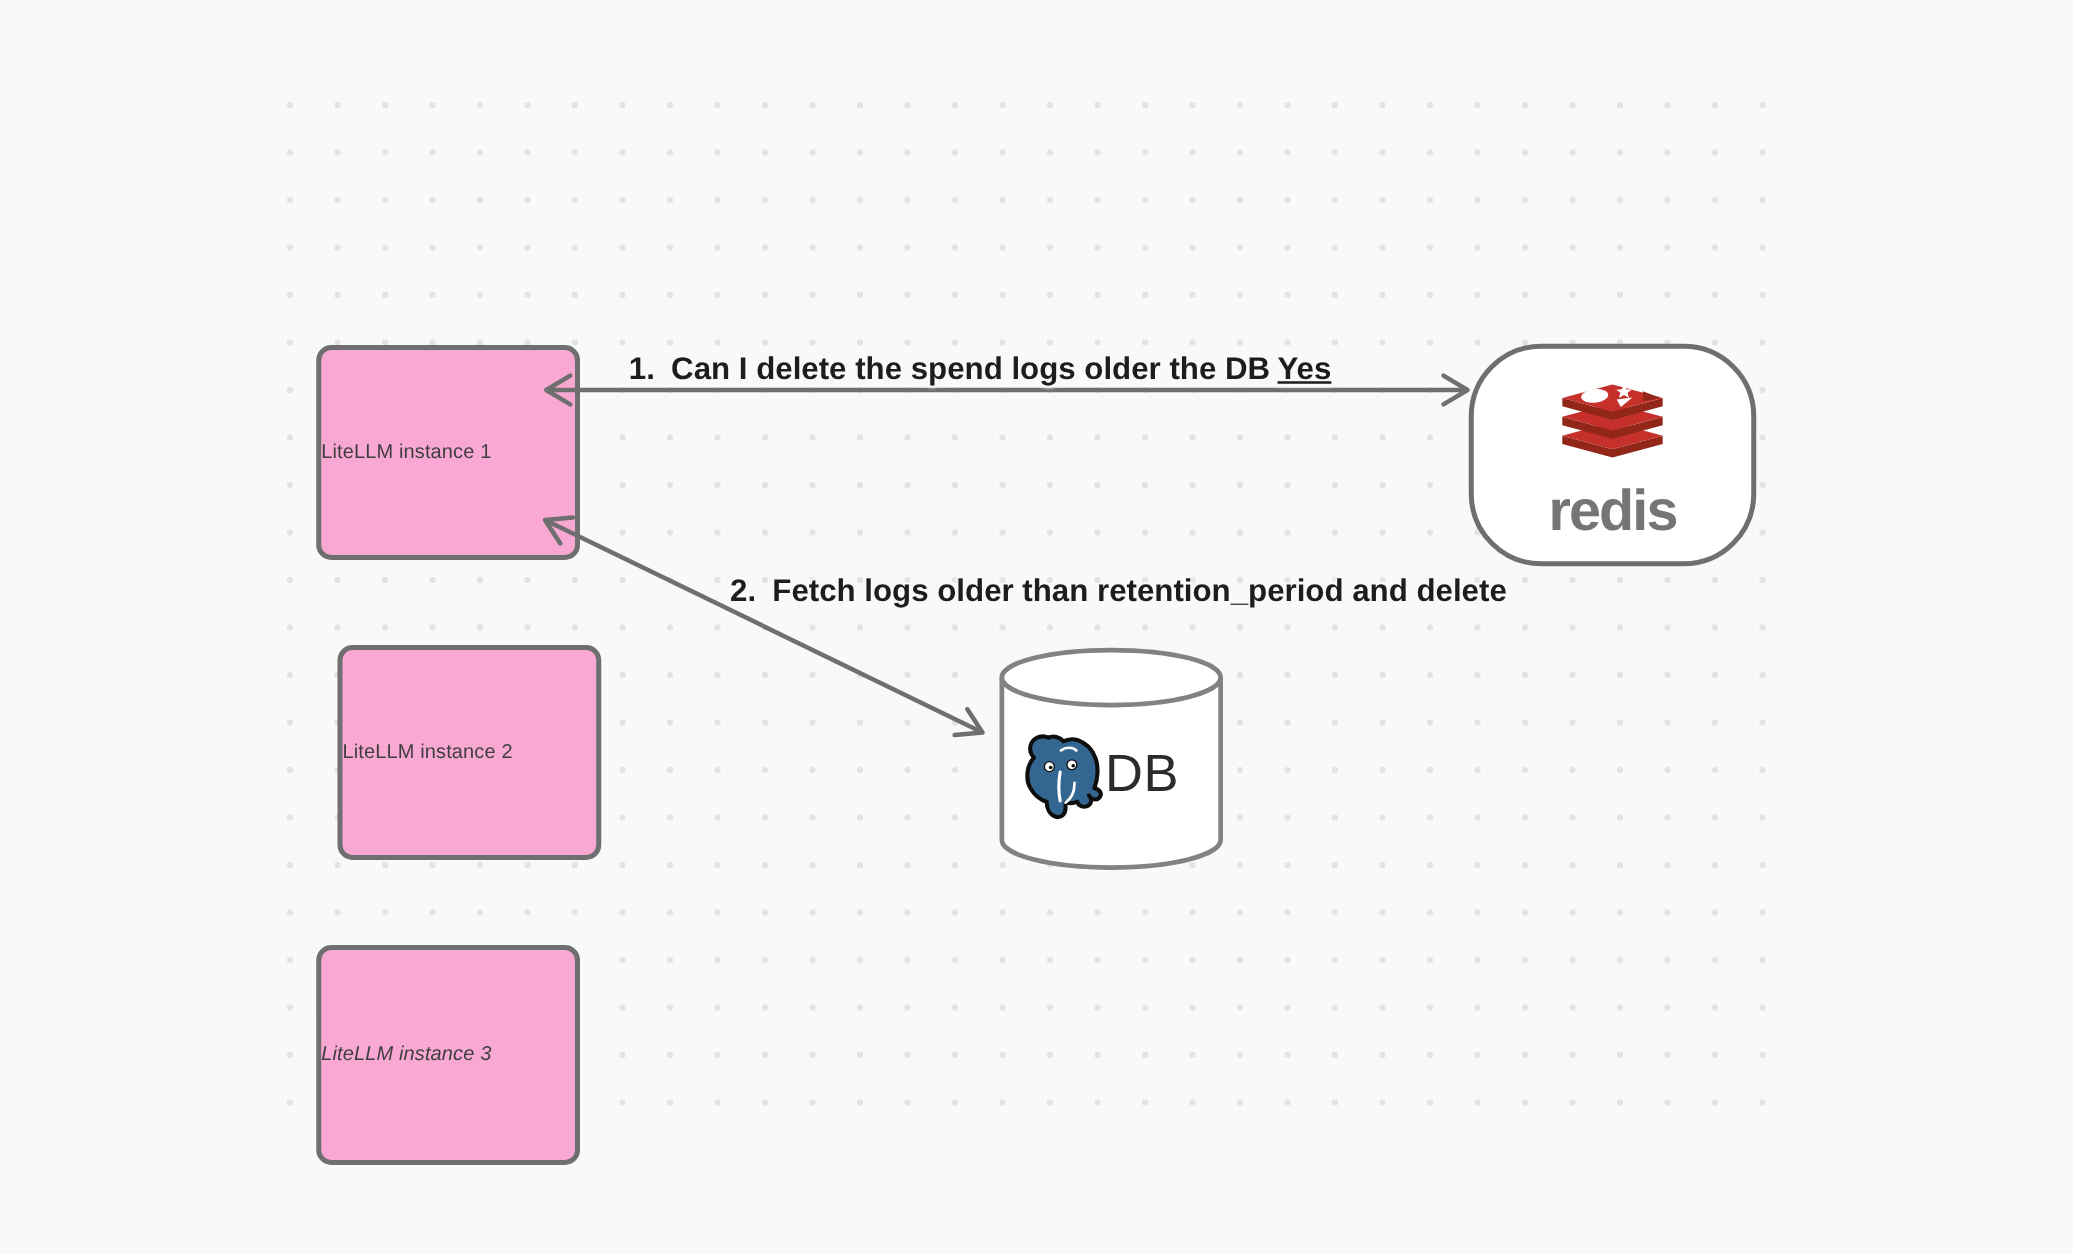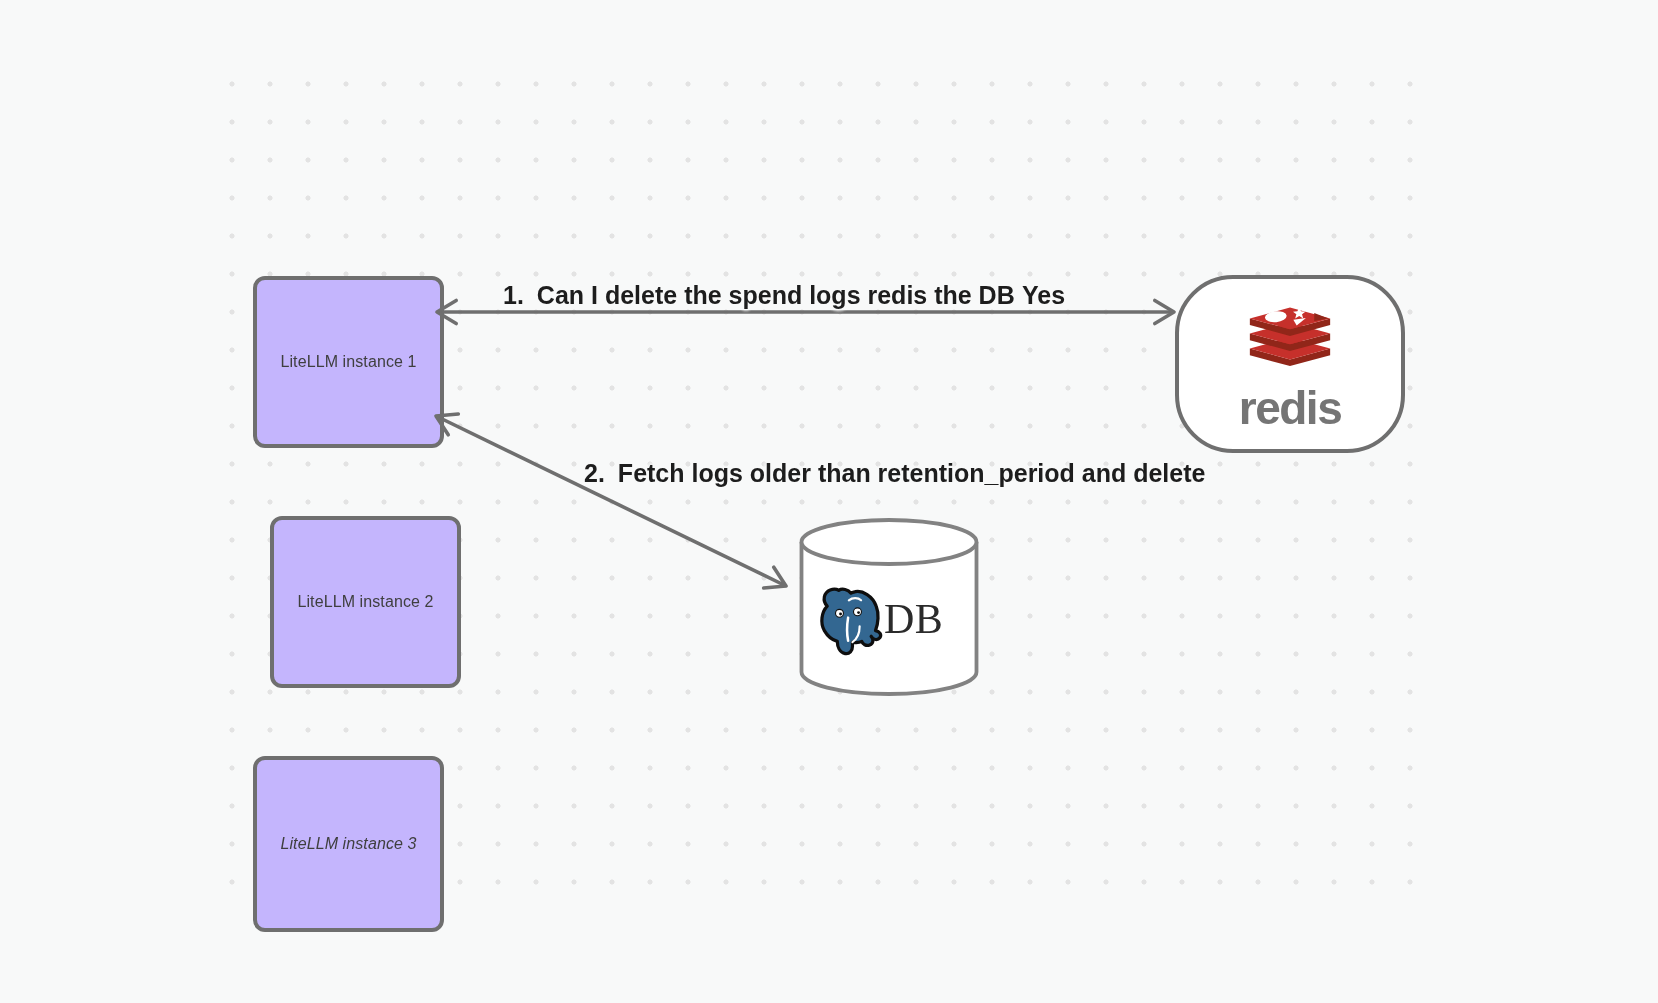--- a/index.html
+++ b/index.html
@@ -12,24 +12,24 @@
   }
   
   .dot-grid{
     position:absolute;left:213px;top:65px;width:1216px;height:836px;
     background-image:radial-gradient(circle, #e3e3e3 2.5px, rgba(0,0,0,0) 2.6px);
     background-size:38px 38px;
     background-position:0 0;
   }
   
   .node-box{
-    position:absolute;width:191px;height:172px;
-    background:#c4b5fd;border:4px solid #6f6f6f;border-radius:12px;
+    position:absolute;width:211px;height:172px;
+    background:#f9a8d4;border:4px solid #6f6f6f;border-radius:12px;
     box-sizing:border-box;
-    display:flex;align-items:center;justify-content:center;
+    display:flex;align-items:center;justify-content:flex-start;
   }
   .node-box .node-label{
     font-size:16px;color:#3f3f3f;letter-spacing:0.1px;
   }
   #box-instance-1{left:253px;top:276px;}
   #box-instance-2{left:270px;top:516px;}
   #box-instance-3{left:253px;top:756px;height:176px;font-style:italic;}
   
   .redis-node{
     position:absolute;left:1175px;top:275px;width:230px;height:178px;
@@ -41,32 +41,32 @@
   }
   .redis-wordmark{
     font-size:46px;font-weight:bold;color:#757575;letter-spacing:-1.5px;
     line-height:1;margin-top:0px;
   }
   
   .db-node{position:absolute;left:798px;top:516px;width:182px;height:182px;}
   .db-elephant{position:absolute;left:815px;top:583px;width:72px;height:75px;}
   .db-label{
     position:absolute;left:884px;top:598px;
-    font-size:42px;color:#2b2b2b;line-height:1;letter-spacing:0.5px;font-family:Liberation Serif, serif;
+    font-size:42px;color:#2b2b2b;line-height:1;letter-spacing:0.5px;
   }
   
   .arrow-label{
     position:absolute;display:flex;
     font-size:25px;font-weight:bold;color:#1d1d1d;line-height:1.1;
     text-shadow:0 0 4px #f8f9f9,0 0 4px #f8f9f9,0 0 4px #f8f9f9,0 0 4px #f8f9f9;
     white-space:nowrap;
   }
   .arrow-label .num{margin-right:13px;}
   #label-arrow-1{left:503px;top:282px;}
-  #label-yes{left:1022px;top:282px;}
+  #label-yes{left:1022px;top:282px;text-decoration:underline;}
   #label-arrow-2{left:584px;top:460px;}
   .arrows-layer{position:absolute;left:0;top:0;pointer-events:none;}
 </style>
 </head>
 <body>
 
 <div class="dot-grid"></div>
 
 <div class="node-box" id="box-instance-1">
   <span class="node-label">LiteLLM instance 1</span>
@@ -135,21 +135,21 @@
     <marker id="chev" viewBox="0 0 12 12" refX="11" refY="6" markerWidth="8" markerHeight="8" orient="auto-start-reverse" overflow="visible">
       <path d="M3,1.2 L11,6 L3,10.8" fill="none" stroke="#6f6f6f" stroke-width="1.5" stroke-linecap="round" stroke-linejoin="round"></path>
     </marker>
   </defs>
   <line x1="437" y1="312" x2="1174" y2="312" stroke="#6f6f6f" stroke-width="3.6" marker-start="url(#chev)" marker-end="url(#chev)"></line>
   <line x1="436" y1="416" x2="786" y2="586" stroke="#6f6f6f" stroke-width="3.6" marker-start="url(#chev)" marker-end="url(#chev)"></line>
 </svg>
 
 <div class="arrow-label" id="label-arrow-1">
   <span class="num">1.</span>
-  <span>Can I delete the spend logs redis the DB</span>
+  <span>Can I delete the spend logs older the DB</span>
 </div>
 <div class="arrow-label" id="label-yes">
   <span>Yes</span>
 </div>
 <div class="arrow-label" id="label-arrow-2">
   <span class="num">2.</span>
   <span>Fetch logs older than retention_period and delete</span>
 </div>
 
 </body></html>

